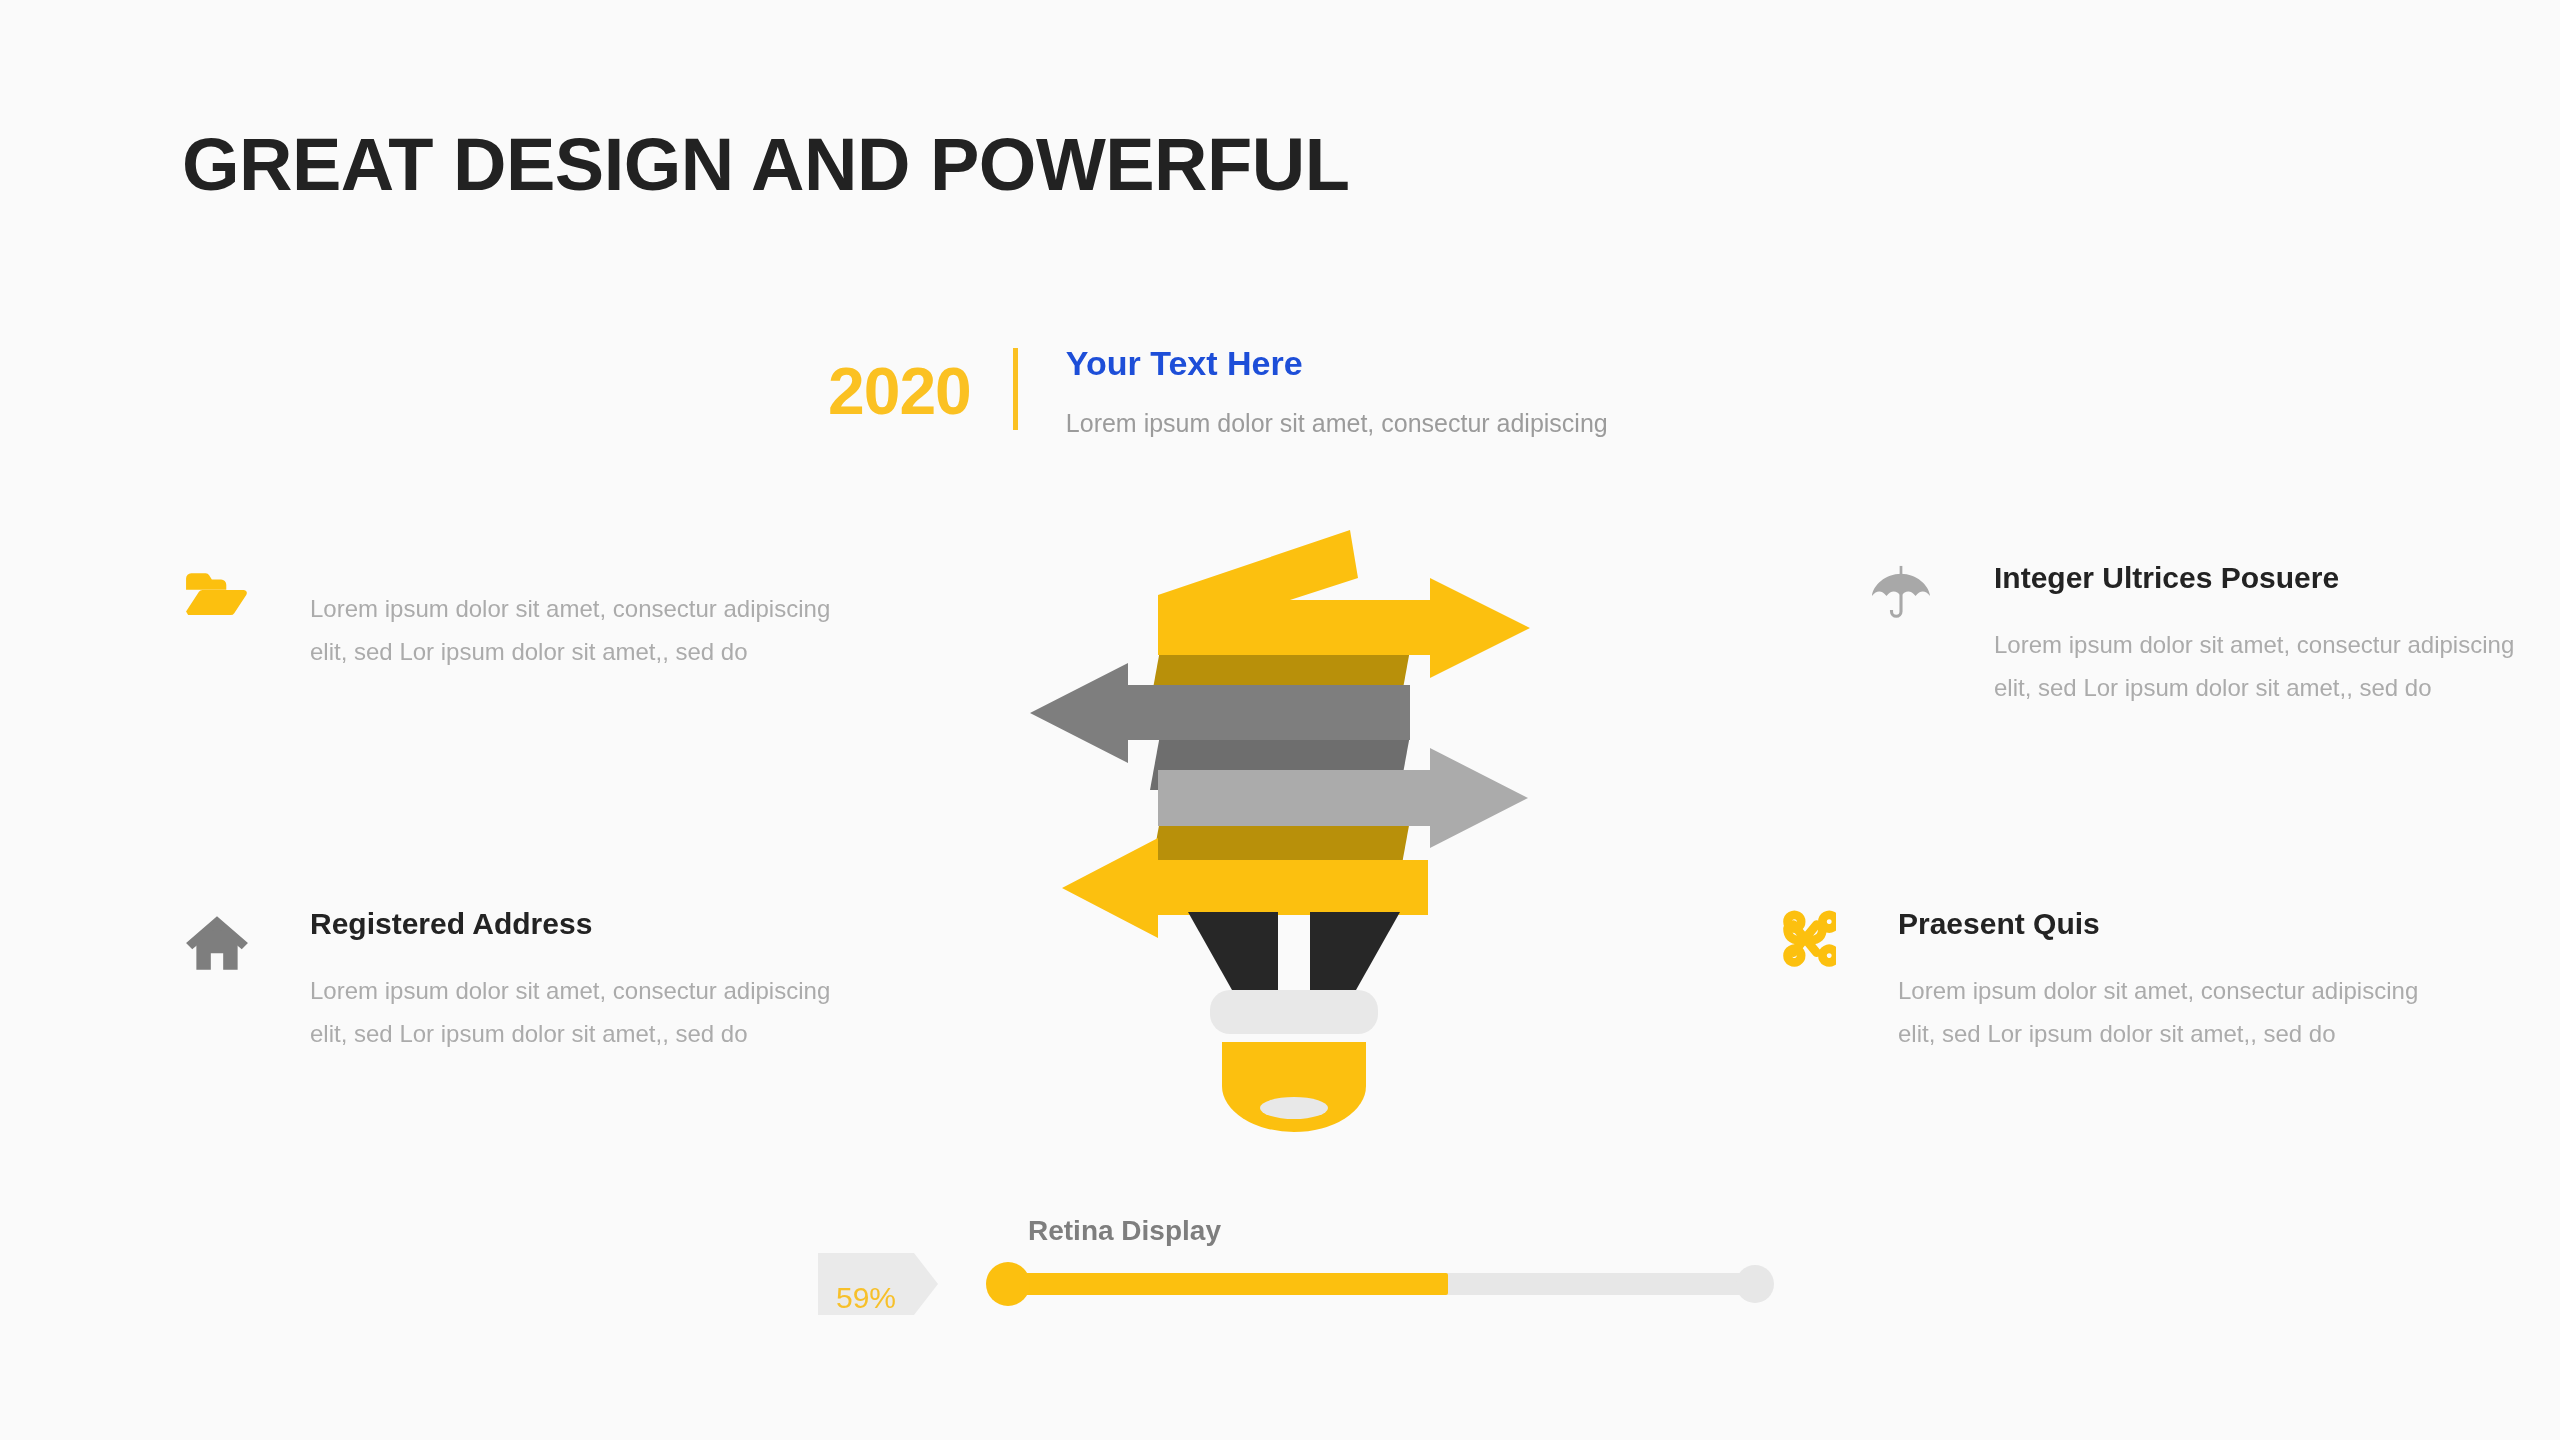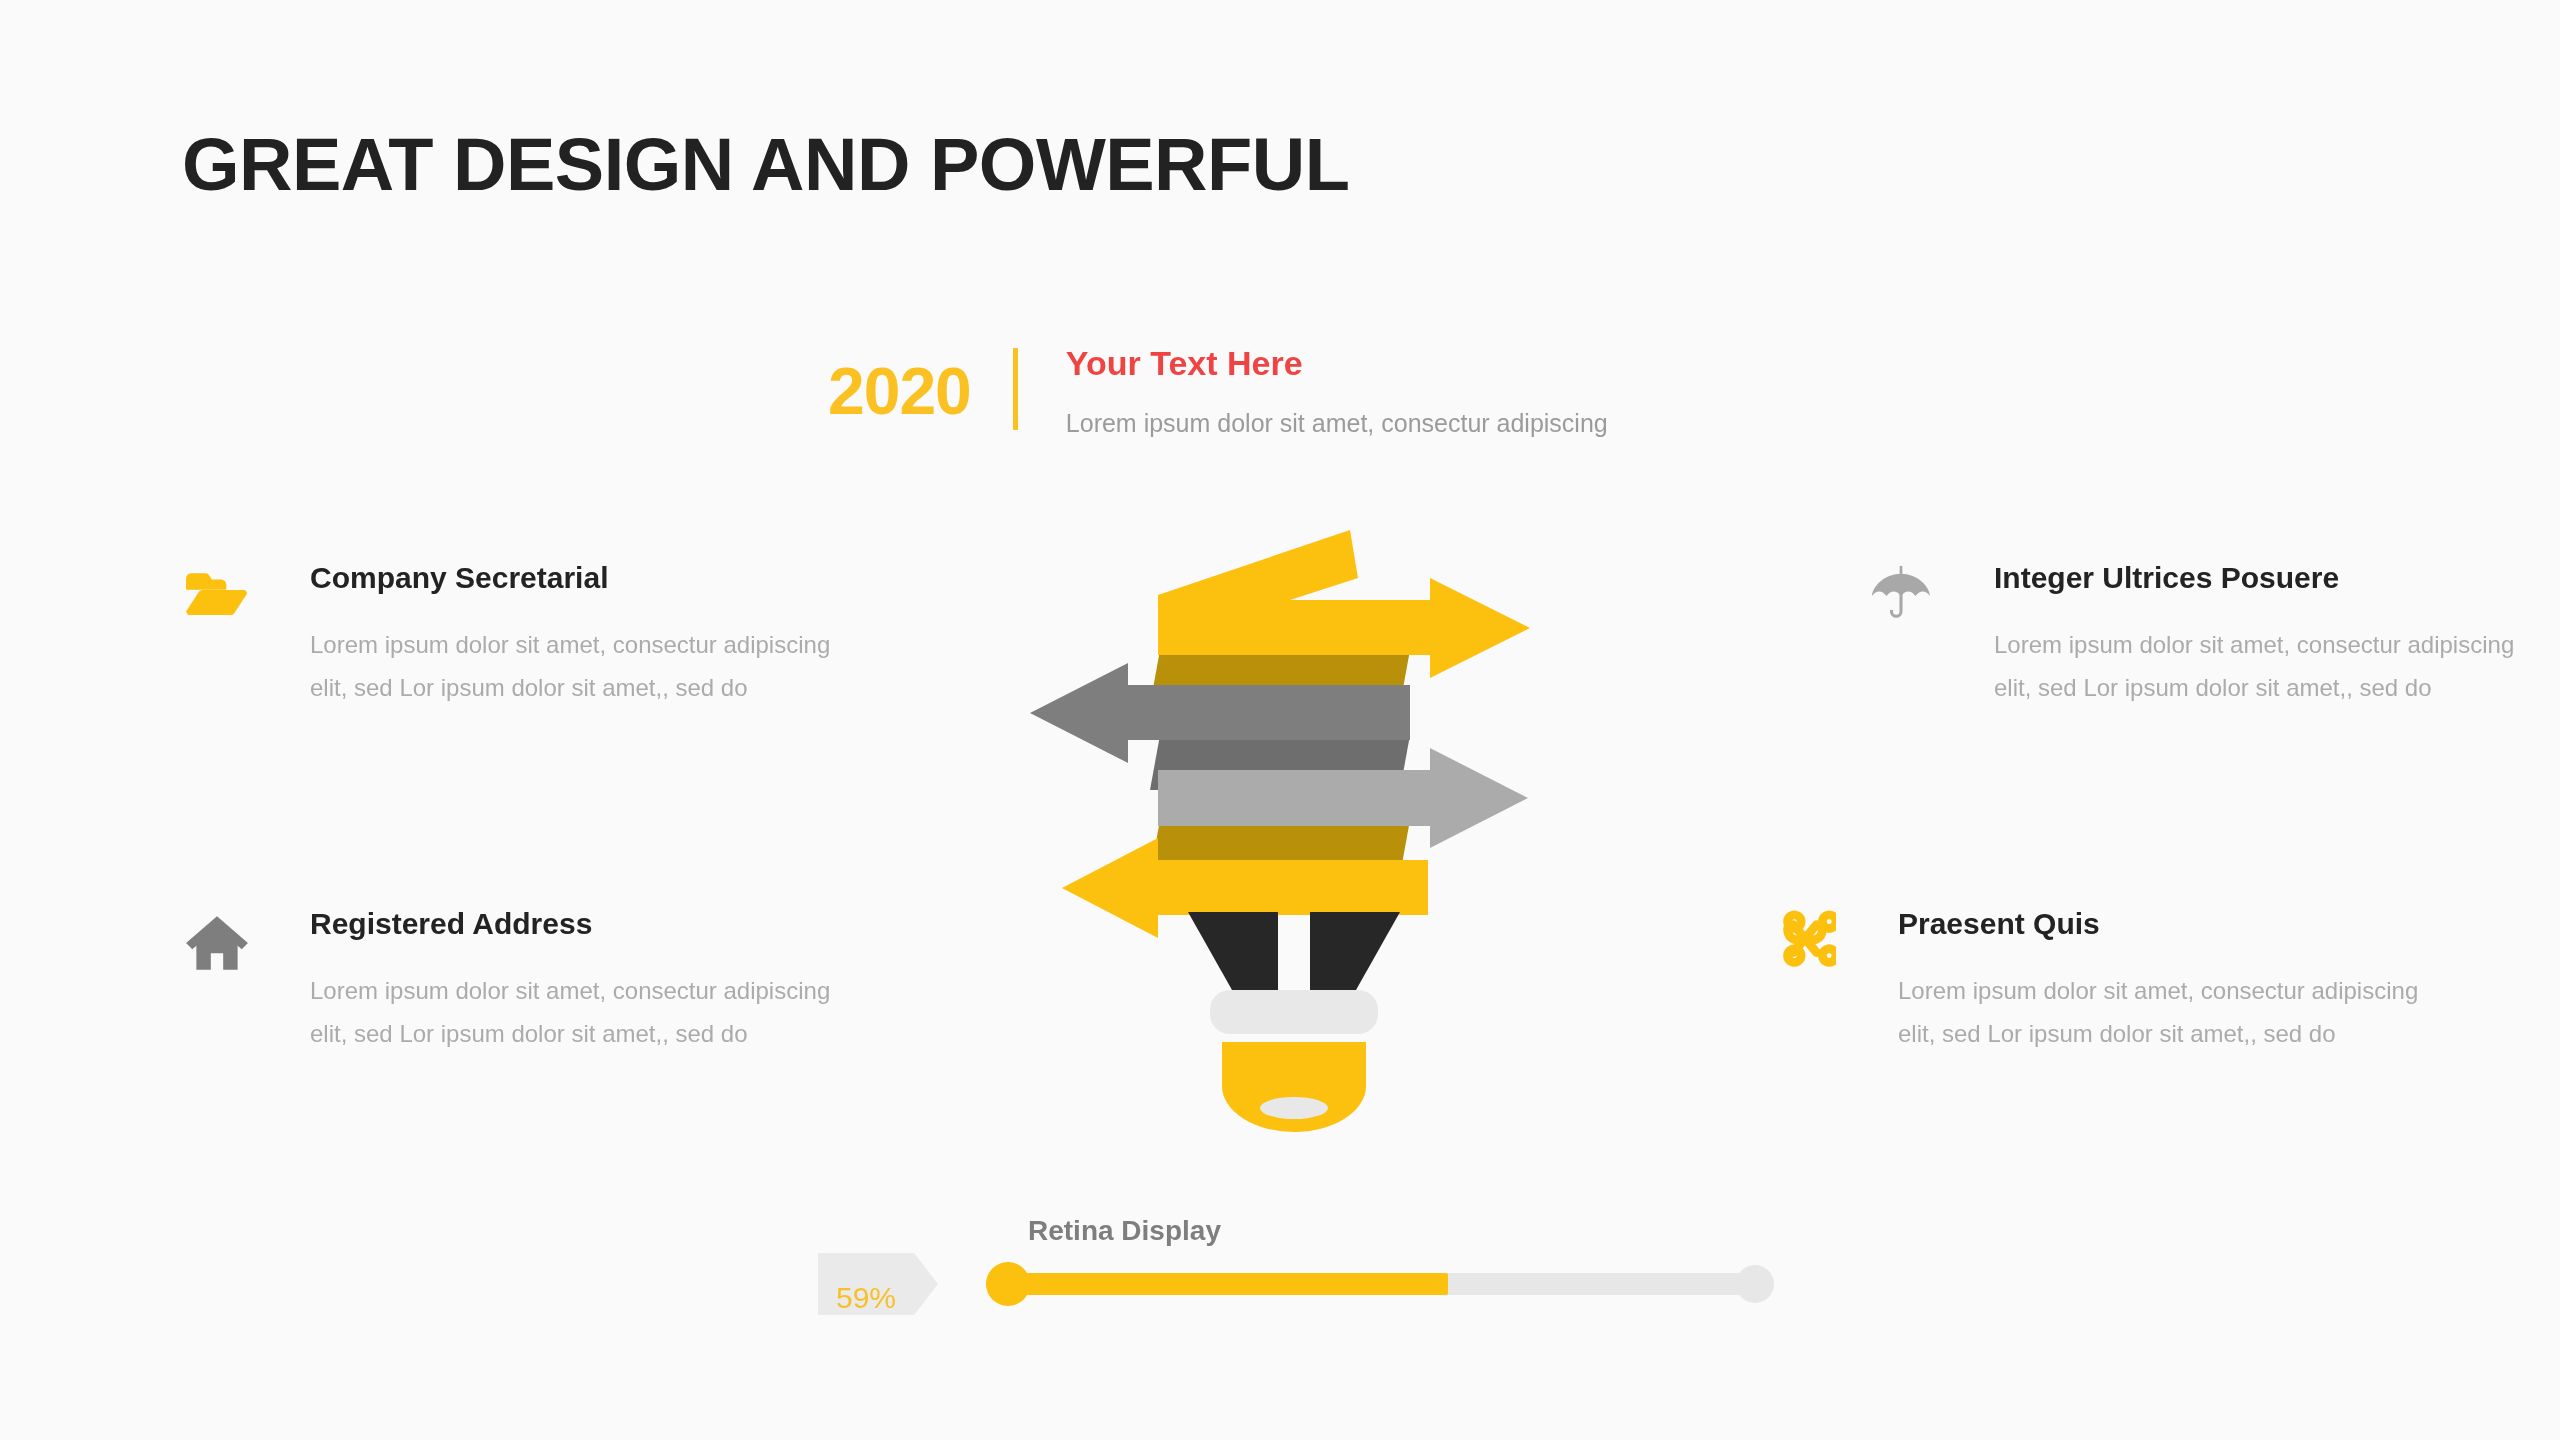--- a/index.html
+++ b/index.html
@@ -54,21 +54,21 @@
     margin: 8px 0 0 42px;
     flex: none;
   }
   .intro-text {
     margin-left: 48px;
     padding-top: 2px;
   }
   .intro-heading {
     font-size: 34px;
     font-weight: 700;
-    color: #ef4444;
+    color: #1d4ed8;
     line-height: 1.25;
   }
   .intro-sub {
     margin-top: 22px;
     font-size: 25px;
     color: #9B9B9B;
     line-height: 1.3;
     white-space: nowrap;
     text-align: right;
   }
@@ -210,21 +210,20 @@
   </div>
 
   <div class="feature feat-1">
     <div class="feature-icon">
       <svg viewBox="0 0 64 64" width="66" height="66" aria-hidden="true">
         <path d="M2 14 a5 5 0 0 1 5-5 h14 a4 4 0 0 1 3.4 1.9 l2.6 4.1 h9 a5 5 0 0 1 5 5 v5 h-39 z" fill="#FCC00F"></path>
         <path d="M2 46 l12.5 -19 a4 4 0 0 1 3.4 -1.9 h40.1 a3 3 0 0 1 2.5 4.6 l-11.8 18 a4 4 0 0 1 -3.4 1.8 h-41.3 z" fill="#FCC00F"></path>
       </svg>
     </div>
     <div class="feature-body">
-      <div class="feature-title">Company Secretarial</div>
       <div class="feature-desc">Lorem ipsum dolor sit amet, consectur adipiscing elit, sed Lor ipsum dolor sit amet,, sed do</div>
     </div>
   </div>
 
   <div class="feature feat-2">
     <div class="feature-icon">
       <svg viewBox="0 0 64 64" width="66" height="66" aria-hidden="true">
         <path d="M32 6 L2 32 l6 6 L32 18 l24 20 l6 -6 z" fill="#7E7E7E"></path>
         <path d="M12 34 v24 h14 v-16 h12 v16 h14 v-24 L32 16 z" fill="#7E7E7E"></path>
       </svg>

